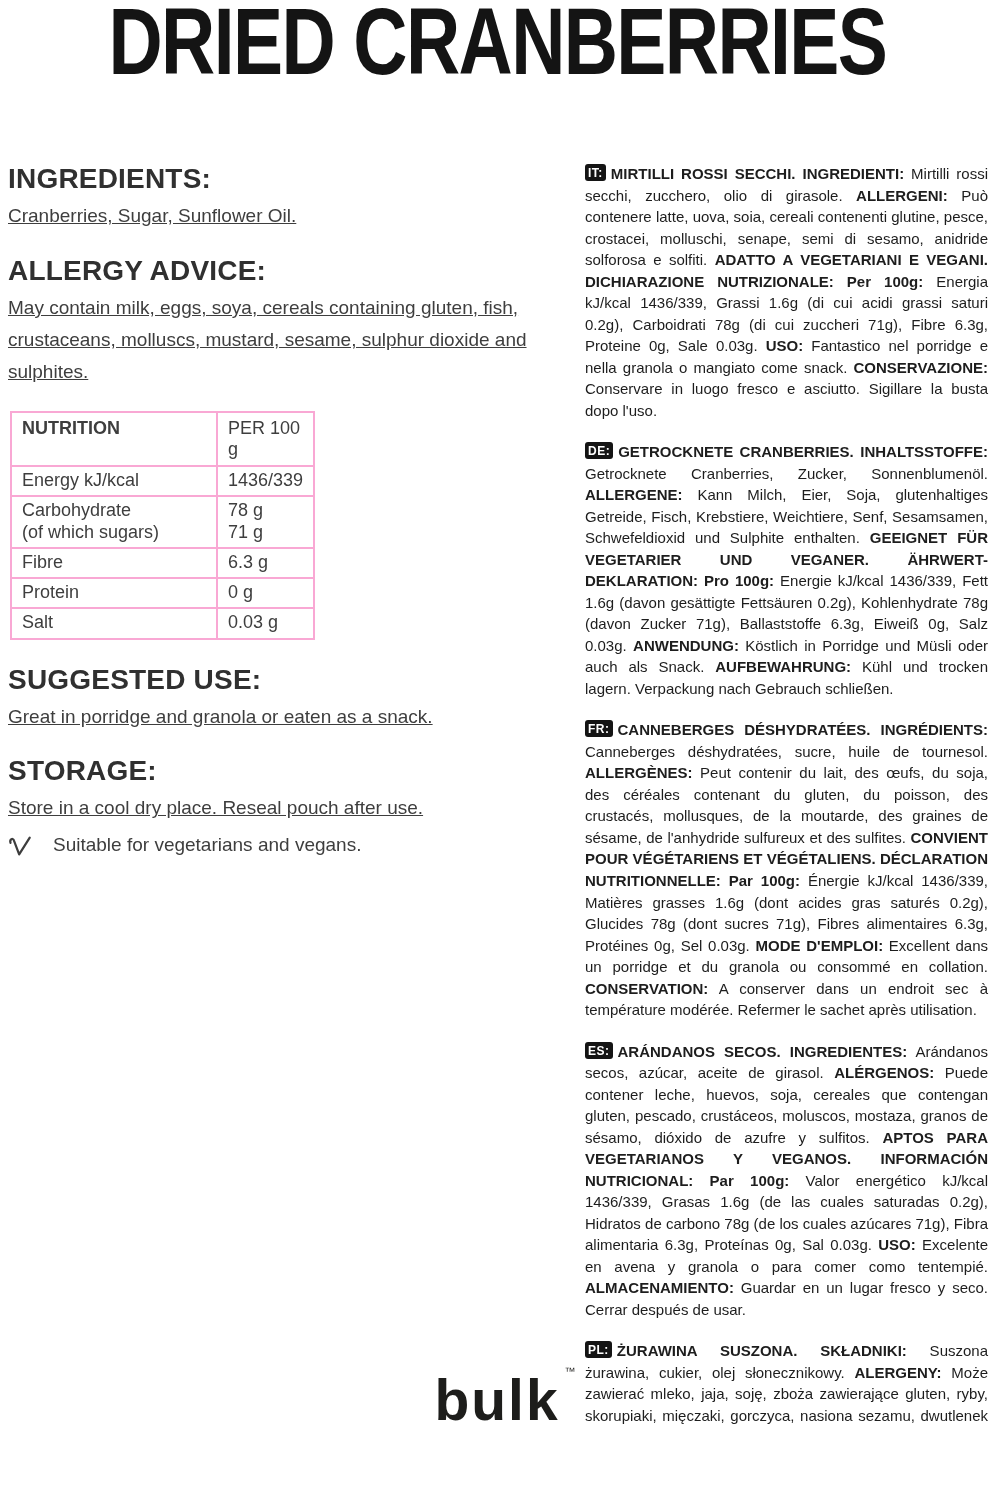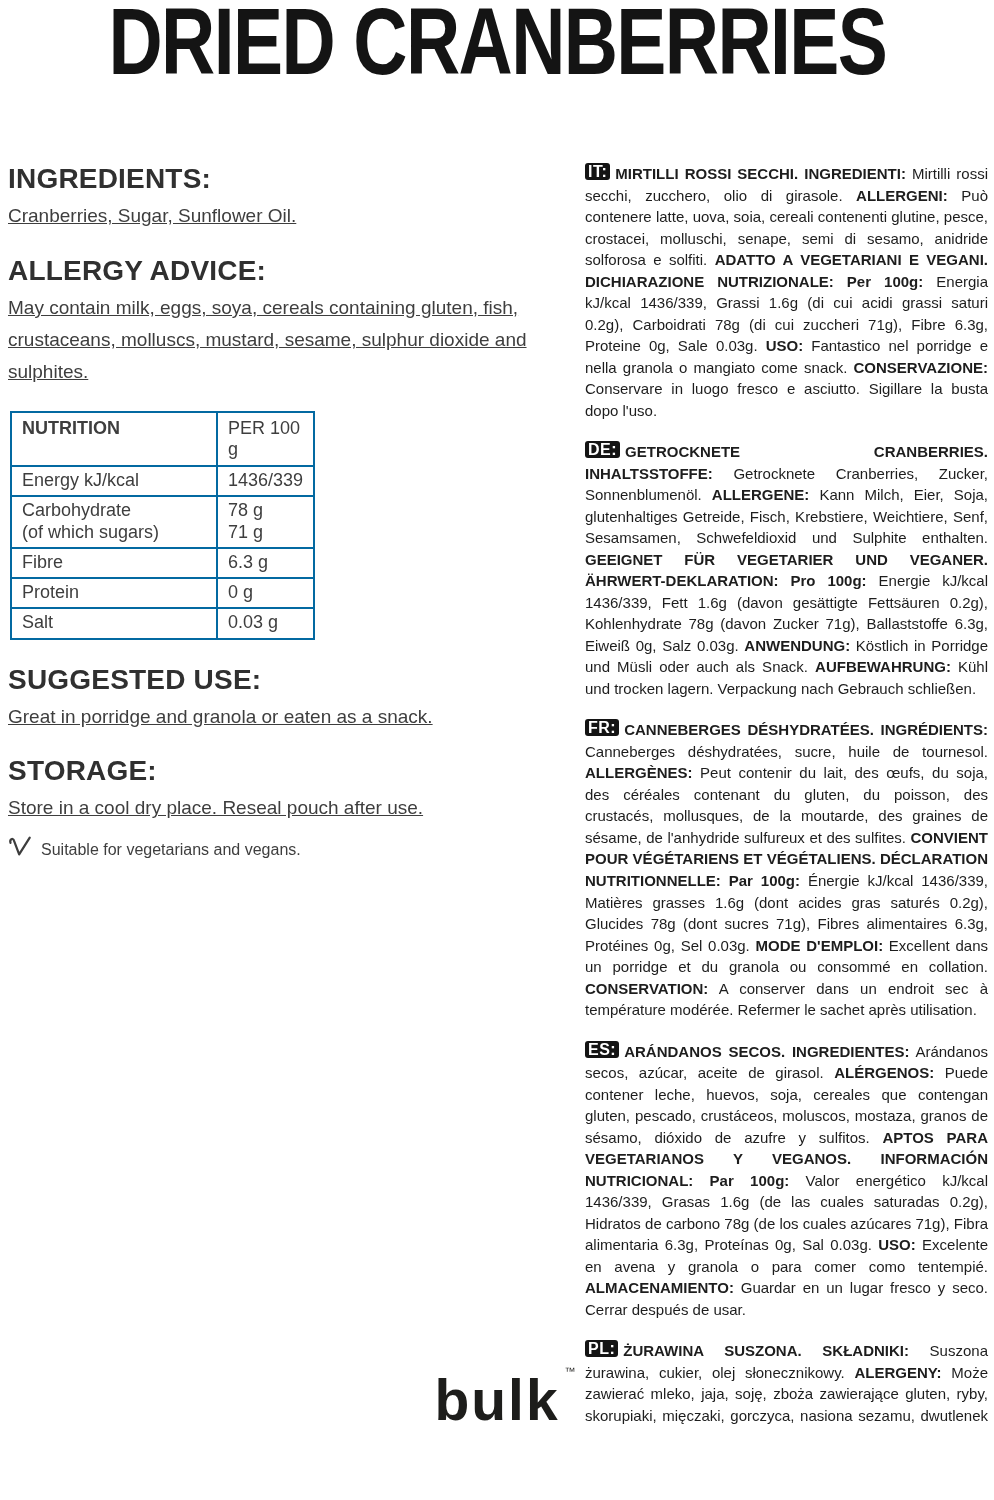--- a/index.html
+++ b/index.html
@@ -15,37 +15,37 @@
     transform:scaleX(0.79); transform-origin:center;
   }
   
   .columns { position:absolute; top:163px; left:8px; width:980px; display:flex; gap:14px; }
   .left-col { width:563px; flex:none; font-size:19px; color:#3e3e3e; }
   .left-col h2 { font-size:28px; font-weight:700; color:#303030; margin:0 0 5px 0; letter-spacing:0.2px; }
   .left-col p.body { margin:0 0 23px 0; line-height:1.68;text-decoration:underline; }
   
   table.nutrition { border-collapse:collapse; margin:9px 0 24px 2px; color:#3e3e3e; }
   .nutrition th, .nutrition td {
-    border:2px solid #0369a1; font-size:18px; padding:3px 10px 4px 10px;
+    border:2px solid #f9a8d4; font-size:18px; padding:3px 10px 4px 10px;
     text-align:left; vertical-align:top; line-height:1.18; white-space:pre-line;
   }
   .nutrition th { font-weight:700; padding-top:5px; padding-bottom:5px; }
   .nutrition th.val { font-weight:400; }
   .nutrition col.c1 { width:206px; }
   .nutrition col.c2 { width:96px; }
   
-  .veg-line { display:flex; align-items:flex-end; gap:8px; margin-top:8px; font-size:16px; }
+  .veg-line { display:flex; align-items:flex-start; gap:20px; margin-top:8px; font-size:19px; }
   .veg-icon { width:25px; height:25px; flex:none; }
   
   .right-col { width:403px; flex:none; font-size:15px; line-height:1.435; color:#1d1d1d; text-align:justify; }
   .right-col p.lang { margin:0 0 20px 0; }
   .right-col .b { font-weight:700; }
   .badge {
     display:inline-block; background:#141414; color:#ffffff; font-weight:700;
-    font-size:16px; line-height:14px; padding:2px 3px 1px 3px; border-radius:3px;
+    font-size:12px; line-height:14px; padding:2px 3px 1px 3px; border-radius:3px;
     margin-right:5px; position:relative; top:-2px; letter-spacing:0.5px;
   }
   
   .footer { position:absolute; bottom:0; left:0; width:100%; text-align:center; }
   .logo { display:inline-block; position:relative; font-size:57px; font-weight:700; color:#1d1d1b; letter-spacing:2px; line-height:0.82; }
   .logo .tm { position:absolute; top:-10px; right:-16px; font-size:11px; font-weight:400; letter-spacing:0; }
 </style>
 </head>
 <body>
 

